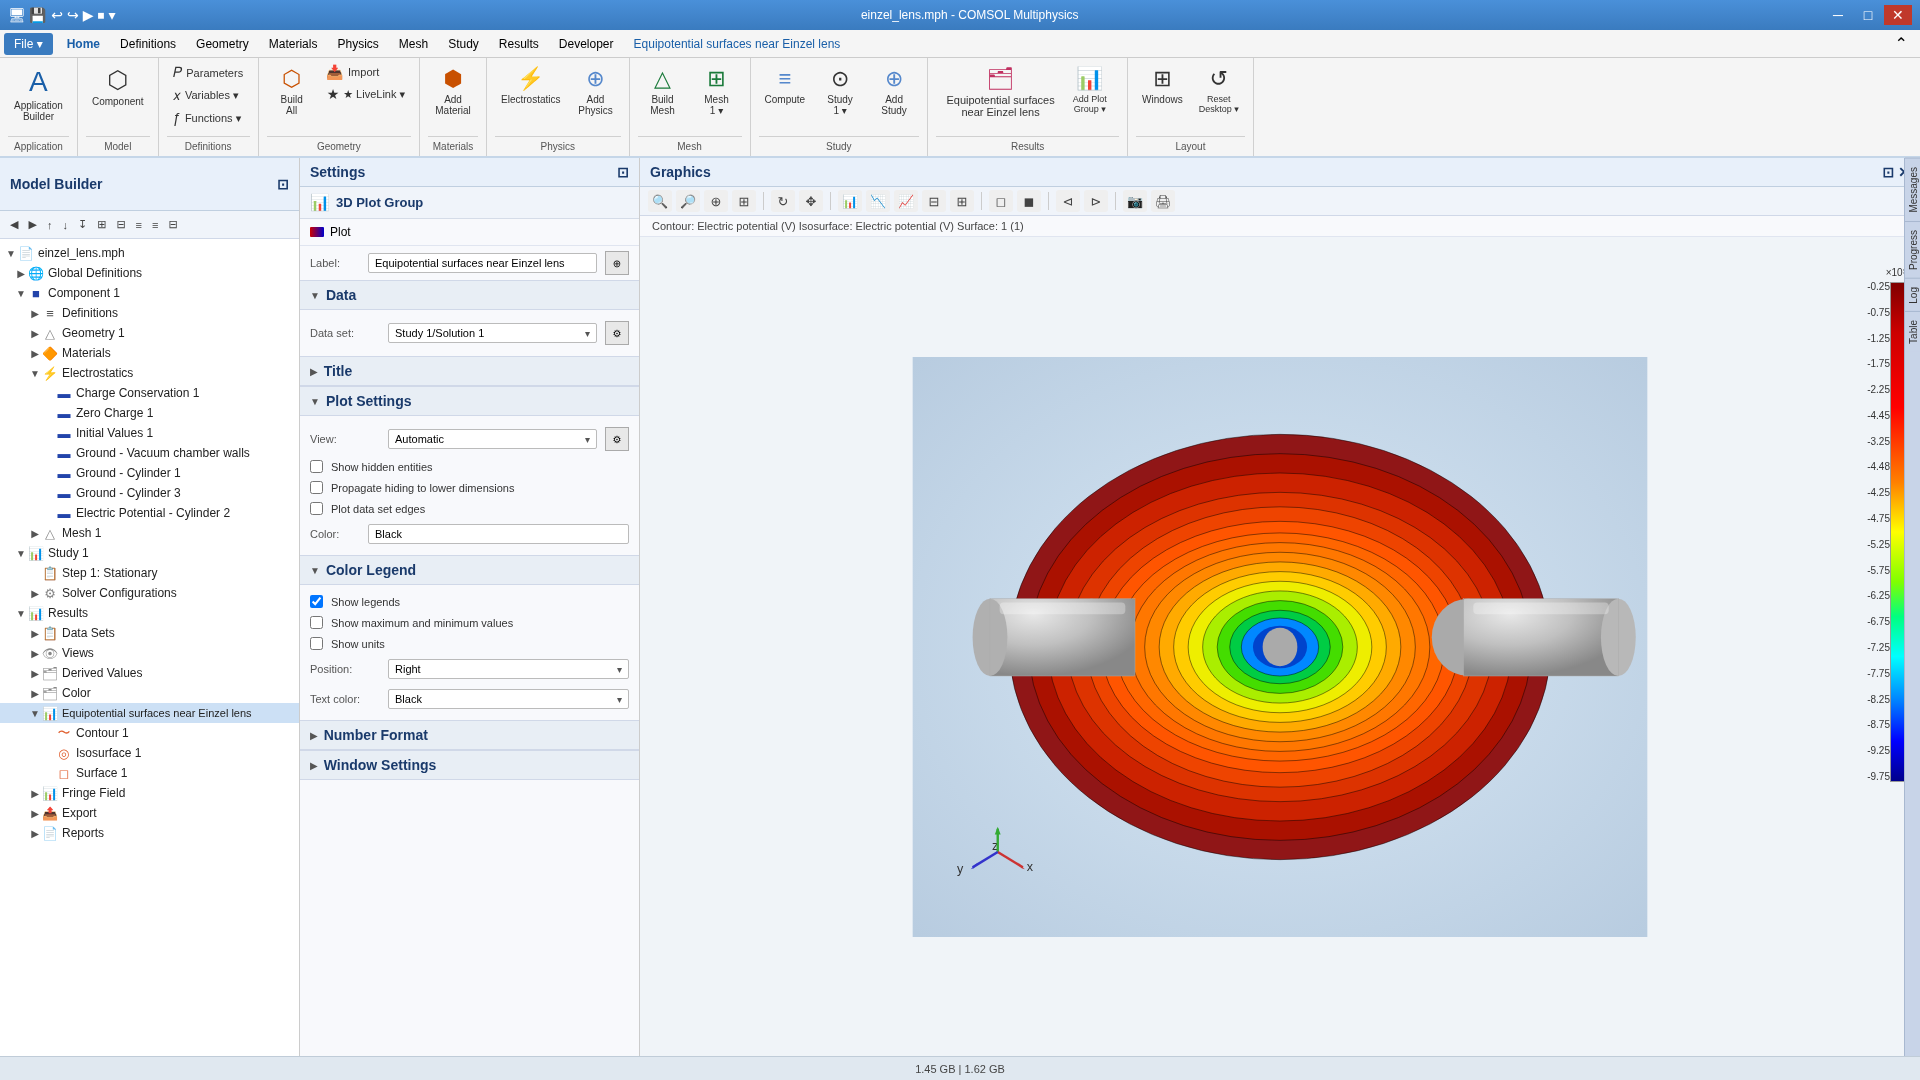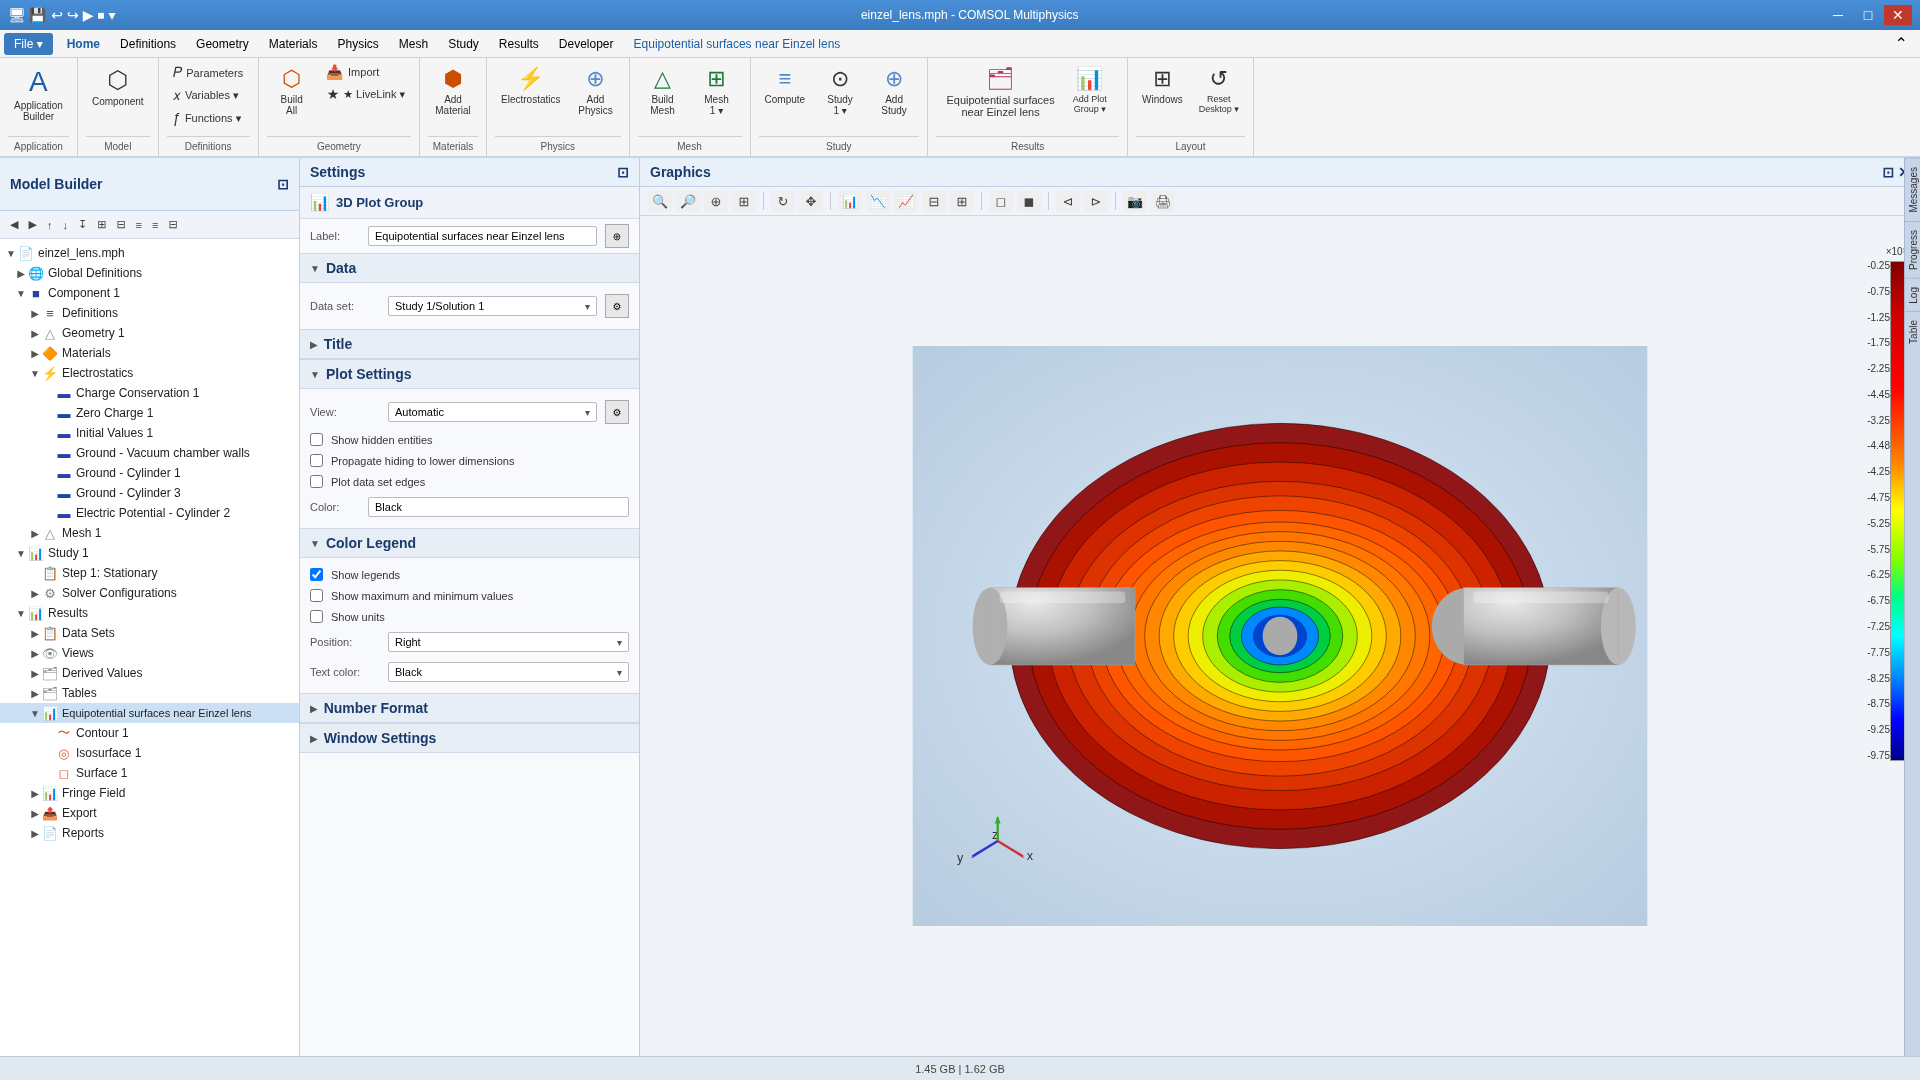--- a/index.html
+++ b/index.html
@@ -710,21 +710,21 @@
         <span class="tree-label">Views</span>
       </div>
       <div class="tree-item indent2">
         <span class="tree-toggle">▶</span>
         <span class="tree-icon" style="color:#888;">🗂</span>
         <span class="tree-label">Derived Values</span>
       </div>
       <div class="tree-item indent2">
         <span class="tree-toggle">▶</span>
         <span class="tree-icon" style="color:#888;">🗂</span>
-        <span class="tree-label">Tables</span>
+        <span class="tree-label">Color</span>
       </div>
       <div class="tree-item indent2 selected">
         <span class="tree-toggle">▼</span>
         <span class="tree-icon" style="color:#c03060;">📊</span>
         <span class="tree-label" style="font-size:11px;">Equipotential surfaces near Einzel lens</span>
       </div>
       <div class="tree-item indent3">
         <span class="tree-toggle"></span>
         <span class="tree-icon" style="color:#e06030;">〜</span>
         <span class="tree-label">Contour 1</span>
@@ -761,20 +761,24 @@
     <div id="settings-header">
       <span>Settings</span>
       <span style="cursor:pointer; font-size:14px;">⊡</span>
     </div>
     <div id="settings-subheader">
       <span style="font-size:16px; color:#c03060;">📊</span>
       <span>3D Plot Group</span>
     </div>
     <div id="settings-content">
 
+      <div class="settings-plot-label">
+        <span style="width:14px; height:10px; background:linear-gradient(to right,#c00,#00c); display:inline-block; border-radius:1px;"></span>
+        <span>Plot</span>
+      </div>
       <div class="form-row">
         <span class="form-label">Label:</span>
         <input class="form-input" type="text" style="flex: 1 1 0%;" value="Equipotential surfaces near Einzel lens">
         <button class="form-input-btn">⊕</button>
       </div>
 
       <div class="section-header">
         <span class="arrow">▼</span>
         <span class="label">Data</span>
       </div>
@@ -894,20 +898,23 @@
       <button class="gt-btn">⊞</button>
       <div class="gt-separator"></div>
       <button class="gt-btn">◻</button>
       <button class="gt-btn">◼</button>
       <div class="gt-separator"></div>
       <button class="gt-btn">⊲</button>
       <button class="gt-btn">⊳</button>
       <div class="gt-separator"></div>
       <button class="gt-btn">📷</button>
       <button class="gt-btn">🖨</button>
+    </div>
+    <div id="graphics-info">
+      <span>Contour: Electric potential (V)  Isosurface: Electric potential (V)  Surface: 1 (1)</span>
     </div>
     <div id="graphics-canvas">
 
       <svg class="viz-svg" viewBox="0 0 760 600" xmlns="http://www.w3.org/2000/svg">
 
         <defs>
           <radialGradient id="bgGrad" cx="50%" cy="50%" r="70%">
             <stop offset="0%" stop-color="#d8e8f5"></stop>
             <stop offset="100%" stop-color="#b8cce0"></stop>
           </radialGradient>

